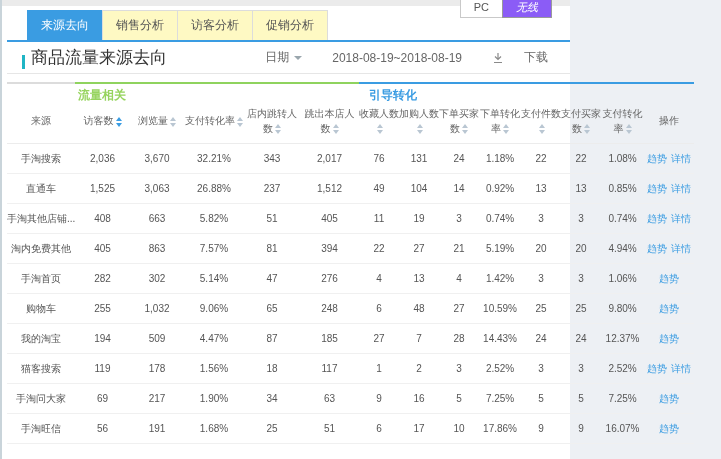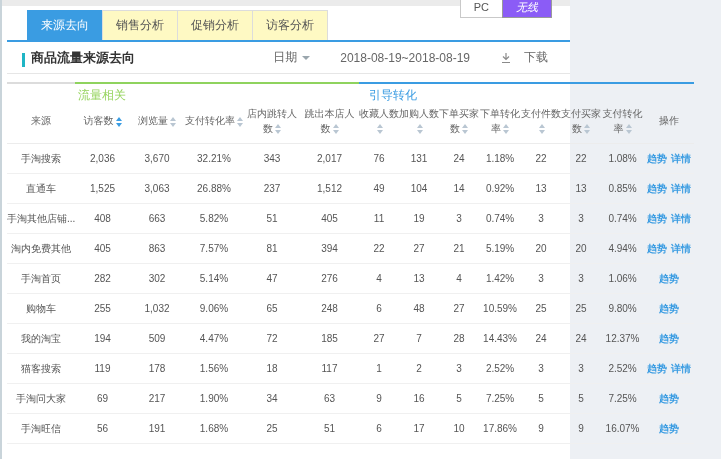--- a/index.html
+++ b/index.html
@@ -39,65 +39,65 @@
     background: #fff; border: 1px solid #c9c9c9; color: #555; cursor: pointer;
   }
   .toggle-btn:first-child { border-right: none; }
   .toggle-btn.active { background: #8b5cf6; border-color: #9a9a9a; color: #fff; font-style: italic; }
 
   
   .toolbar {
     display: flex; align-items: center; height: 32px;
     border-bottom: 1px solid #e6e6e6; padding: 0 22px 0 15px;
   }
-  .page-title { display: flex; align-items: flex-end; gap: 6px; font-size: 13px; font-weight: bold; color: #333; }
+  .page-title { display: flex; align-items: flex-end; gap: 6px; font-size: 17px; font-weight: normal; color: #333; }
   .title-accent { width: 3px; height: 14px; background: #1fb5c5; }
   .toolbar-right { margin-left: auto; display: flex; align-items: center; gap: 30px; color: #666; }
   .date-label { display: flex; align-items: center; gap: 5px; cursor: pointer; }
   .caret { width: 0; height: 0; border-left: 4px solid transparent; border-right: 4px solid transparent; border-top: 4px solid #9aa6ad; }
-  .download { display: flex; align-items: center; gap: 12px; cursor: pointer; }
+  .download { display: flex; align-items: center; gap: 20px; cursor: pointer; }
 
   
   table { border-collapse: collapse; table-layout: fixed; width: 668px; margin-top: 8px; }
   th, td { text-align: center; }
-  tr.group-row th { height: 18px; font-weight: normal; font-size: 12px; text-align: left; vertical-align: top; padding-top: 3px; }
+  tr.group-row th { height: 18px; font-weight: bold; font-size: 12px; text-align: left; vertical-align: top; padding-top: 3px; }
   th.g-none    { border-top: 2px solid #dcdcdc; }
   th.g-traffic { border-top: 2px solid #8fd35e; color: #97d45f; padding-left: 3px; }
   th.g-convert { border-top: 2px solid #3a9ce2; color: #3a9ce2; padding-left: 10px; }
   tr.col-row th {
     font-weight: normal; font-size: 10px; color: #666;
     padding: 3px 0 7px; line-height: 1.45; vertical-align: middle;
     border-bottom: 1px solid #ececec;
   }
   .sort { display: inline-flex; flex-direction: column; gap: 2px; vertical-align: middle; margin-left: 2px; }
   .sort i { display: block; width: 0; height: 0; border-left: 3px solid transparent; border-right: 3px solid transparent; }
   .sort .up { border-bottom: 4px solid #b9c6d2; }
   .sort .dn { border-top: 4px solid #b9c6d2; }
   .sort.sorted .up { border-bottom-color: #3a9ce2; }
   .sort.sorted .dn { border-top-color: #3a9ce2; }
   tbody td {
     height: 30px; font-size: 10px; color: #555;
     border-bottom: 1px solid #f0f0f0;
     white-space: nowrap; overflow: hidden;
   }
   td.actions { white-space: nowrap; }
-  .link { color: #3a9ce2; cursor: pointer; margin: 0 2px; font-size: 10px; font-weight: bold; }
+  .link { color: #3a9ce2; cursor: pointer; margin: 0 2px; font-size: 10px; }
 </style>
 </head>
 <body>
 
 <div class="frame">
   <div class="top-strip"></div>
 
   <div class="tabbar">
     <div class="tabs">
       <div class="tab active">来源去向</div>
       <div class="tab">销售分析</div>
+      <div class="tab">访客分析</div>
       <div class="tab">促销分析</div>
-      <div class="tab">访客分析</div>
     </div>
     <div class="toggle">
       <div class="toggle-btn">PC</div>
       <div class="toggle-btn active">无线</div>
     </div>
   </div>
 
   <div class="toolbar">
     <div class="page-title">
       <span class="title-accent"></span>
@@ -289,21 +289,21 @@
           <td>25</td>
           <td>25</td>
           <td>9.80%</td>
           <td class="actions"><span class="link">趋势</span></td>
         </tr>
         <tr>
           <td>我的淘宝</td>
           <td>194</td>
           <td>509</td>
           <td>4.47%</td>
-          <td>72</td>
+          <td>87</td>
           <td>185</td>
           <td>27</td>
           <td>7</td>
           <td>28</td>
           <td>14.43%</td>
           <td>24</td>
           <td>24</td>
           <td>12.37%</td>
           <td class="actions"><span class="link">趋势</span></td>
         </tr>

